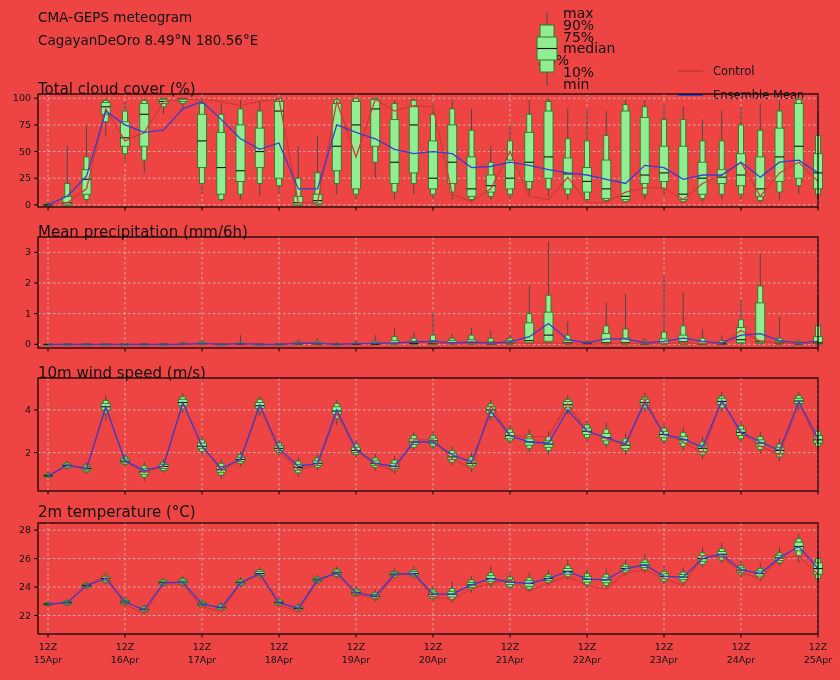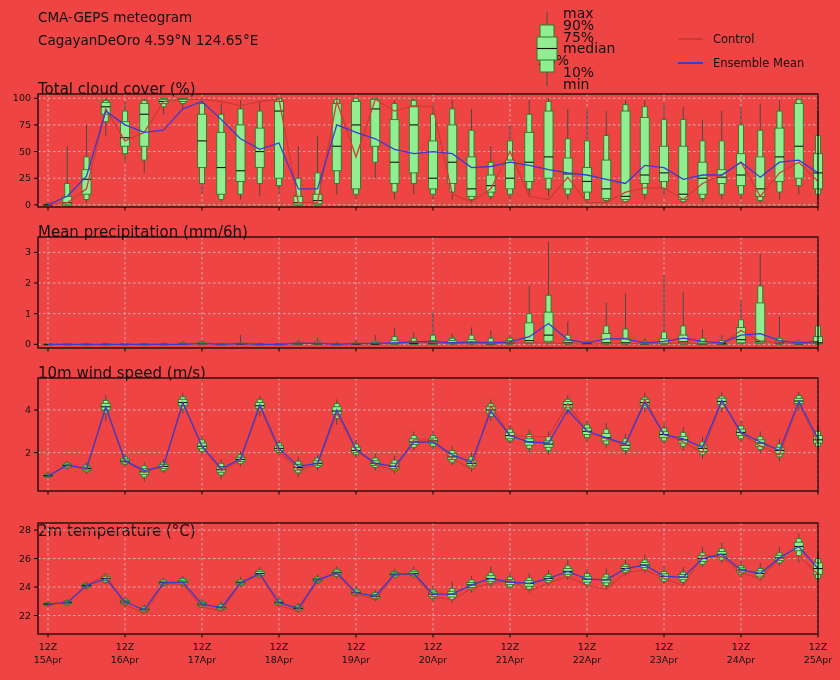--- a/index.html
+++ b/index.html
@@ -1,32 +1,32 @@
 <!DOCTYPE html>
 <html><head>
 <meta charset="utf-8">
 <style>
   html,body{margin:0;padding:0;background:#ffffff;}
   .figure{position:relative;width:840px;height:680px;background:#ef4444;
           font-family:"DejaVu Sans","Liberation Sans",sans-serif;color:#111;overflow:hidden;}
   .header{position:absolute;left:38px;top:6px;line-height:23px;font-size:13.5px;color:#111;}
   .panel-title{position:absolute;left:38px;font-size:15px;color:#111;}
   .legend-box-label{position:absolute;font-size:14px;line-height:11px;color:#111;}
-  .series-legend{position:absolute;display:flex;align-items:center;}
+  .series-legend{position:absolute;display:flex;align-items:center;margin-top:32px;}
   .series-swatch{display:inline-block;width:25px;height:1.6px;}
   .series-label{margin-left:10px;font-size:11.5px;color:#111;}
   svg text{font-family:"DejaVu Sans","Liberation Sans",sans-serif;}
 </style>
 </head>
 <body>
 
 <div class="figure">
   <div class="header">
     <div>CMA-GEPS meteogram</div>
-    <div>CagayanDeOro 4.59°N 124.65°E</div>
+    <div>CagayanDeOro 8.49°N 180.56°E</div>
   </div>
 
   <div class="legend-box-label" style="left:563px;top:8px">max</div>
   <div class="legend-box-label" style="left:563px;top:20px">90%</div>
   <div class="legend-box-label" style="left:563px;top:32px">75%</div>
   <div class="legend-box-label" style="left:563px;top:43px">median</div>
   <div class="legend-box-label" style="left:538px;top:55px">25%</div>
   <div class="legend-box-label" style="left:563px;top:67px">10%</div>
   <div class="legend-box-label" style="left:563px;top:79px">min</div>
 
@@ -35,21 +35,21 @@
     <span class="series-label">Control</span>
   </div>
   <div class="series-legend" style="left:678px;top:56px">
     <span class="series-swatch" style="background-color: rgb(60, 60, 204);"></span>
     <span class="series-label">Ensemble Mean</span>
   </div>
 
   <div class="panel-title" style="top:80px">Total cloud cover (%)</div>
   <div class="panel-title" style="top:223px">Mean precipitation (mm/6h)</div>
   <div class="panel-title" style="top:364px">10m wind speed (m/s)</div>
-  <div class="panel-title" style="top:522px">2m temperature (°C)</div>
+  <div class="panel-title" style="top:503px">2m temperature (°C)</div>
 
   <svg id="chart" width="840" height="680" style="position:absolute;left:0;top:0">
       <g>
         <line x1="547" y1="12" x2="547" y2="86" stroke="#4a4a4a" stroke-width="1"></line>
         <rect x="540" y="25" width="14" height="47" fill="#90ee90" stroke="#2c7a2c" stroke-width="1"></rect>
         <rect x="537" y="37" width="20" height="23" fill="#90ee90" stroke="#2c7a2c" stroke-width="1"></rect>
         <line x1="537" y1="48.5" x2="557" y2="48.5" stroke="#111111" stroke-width="1.1"></line>
       </g>
       <g>
         <g>

